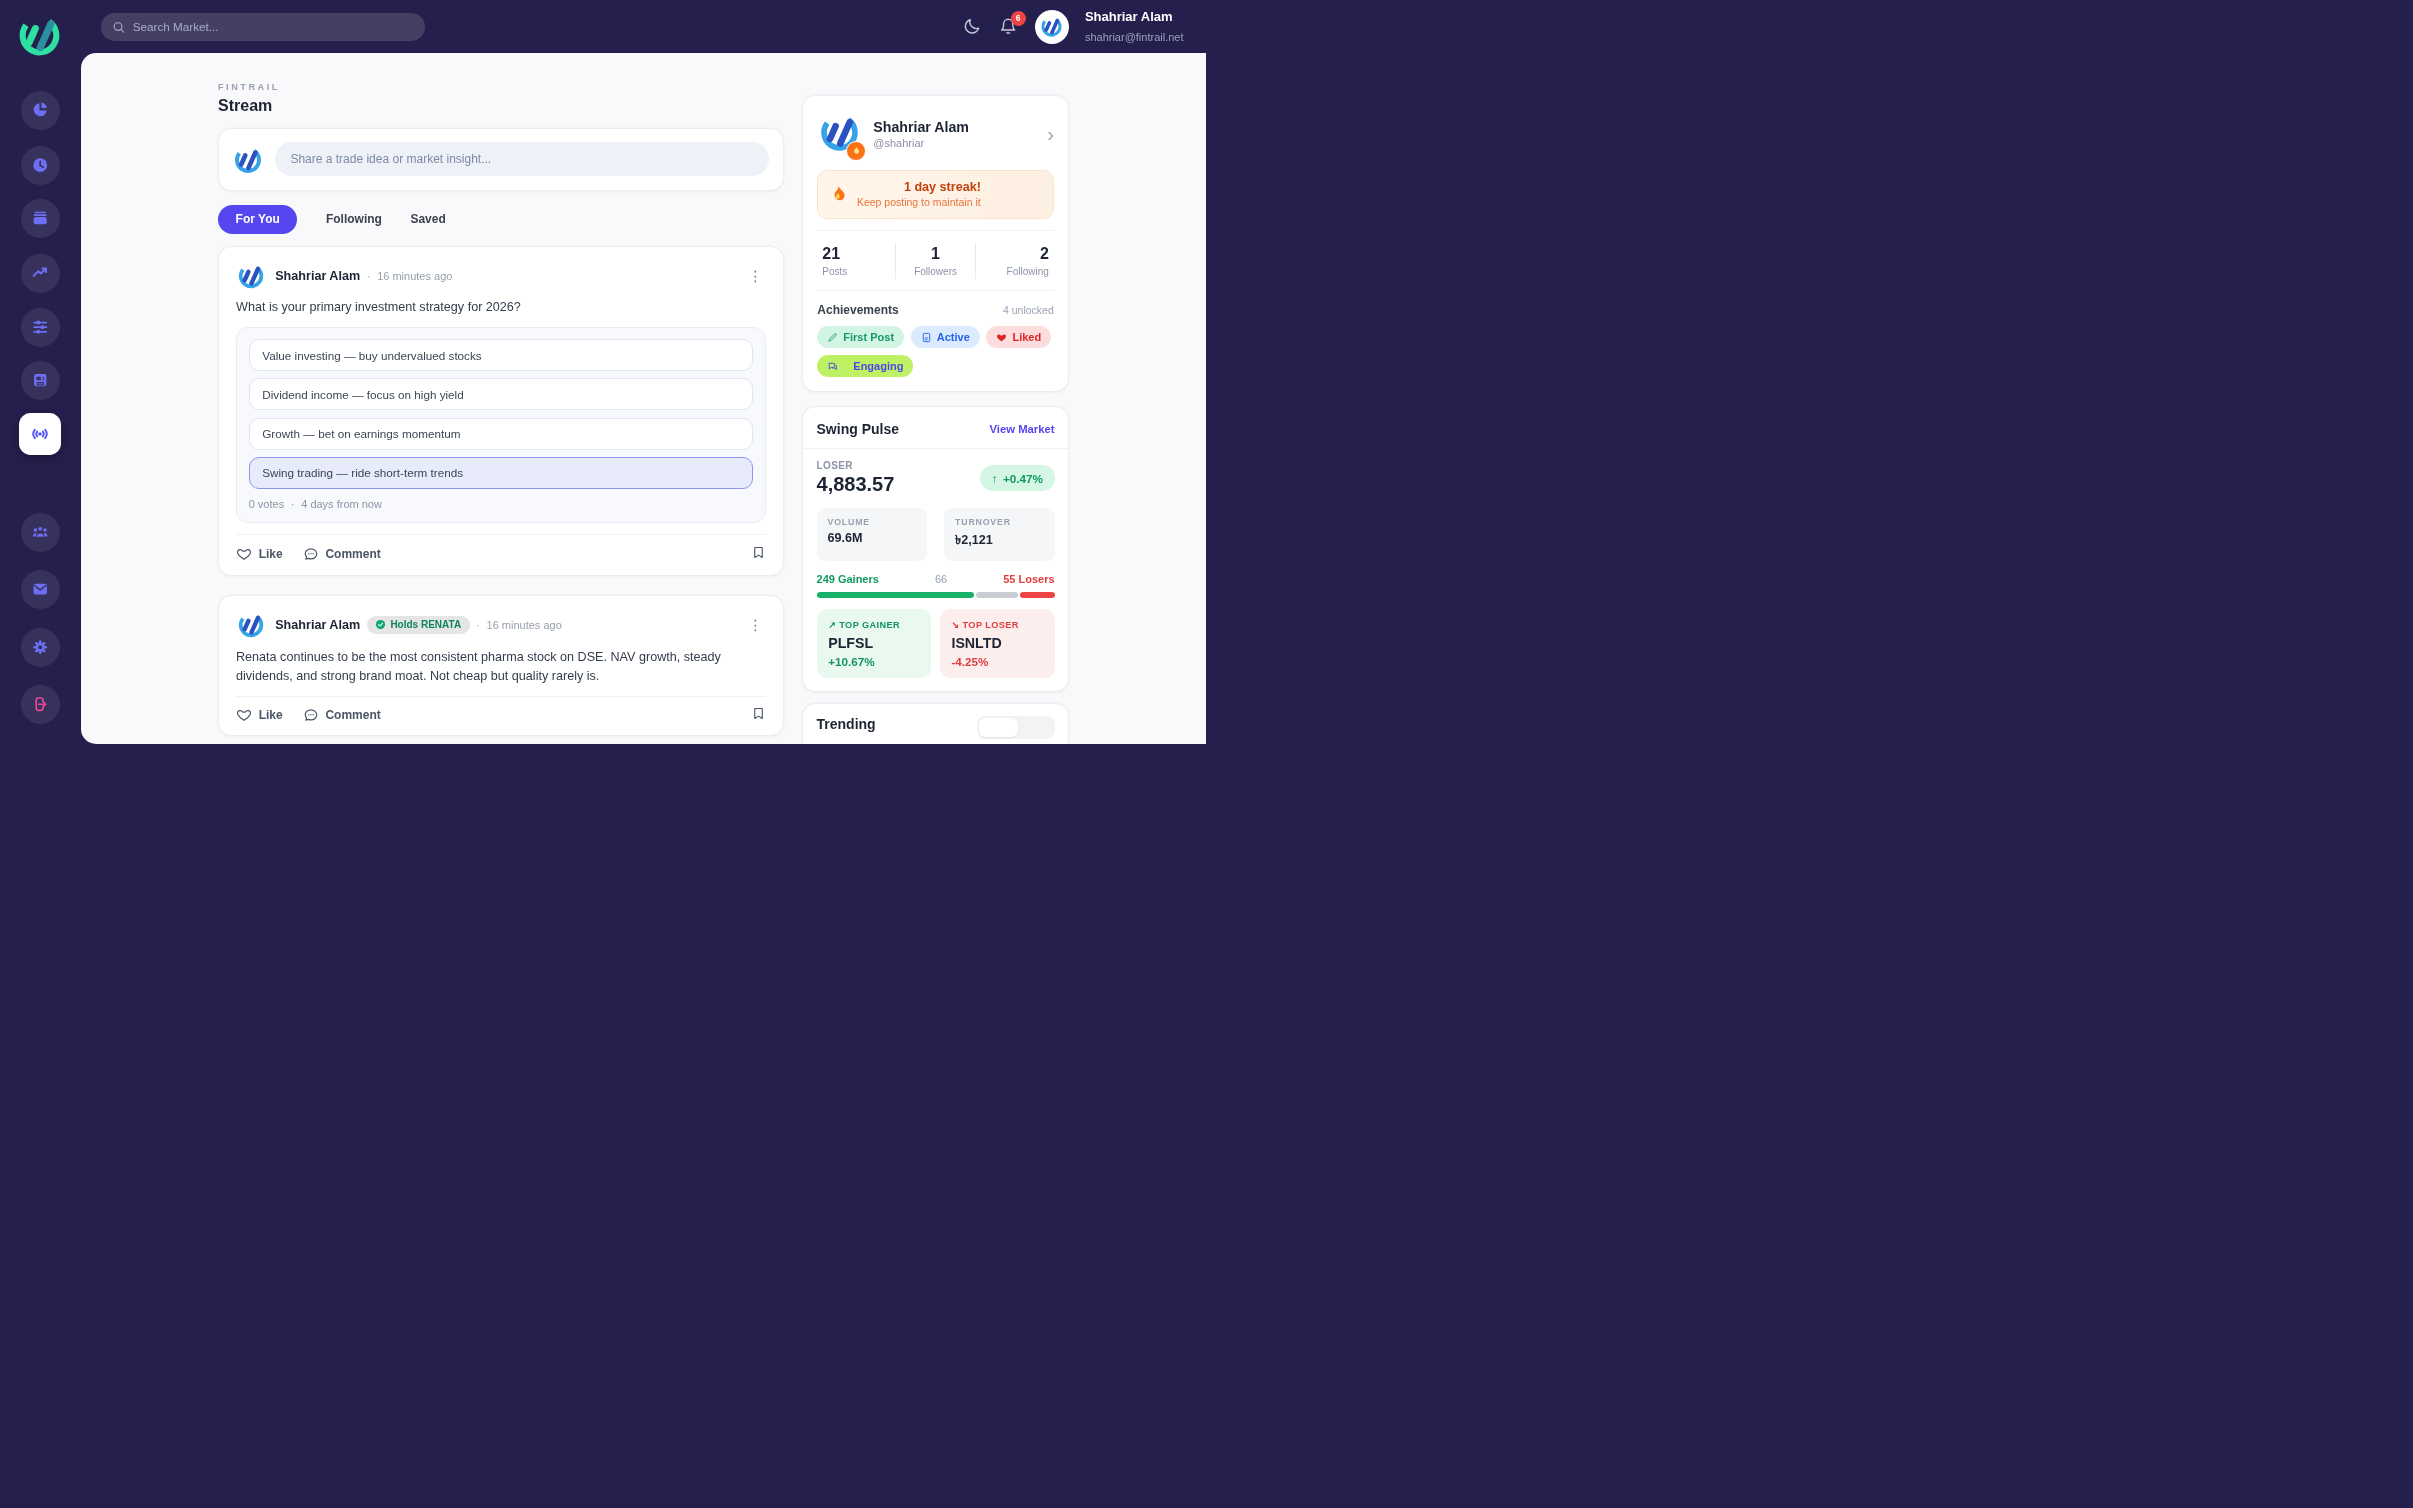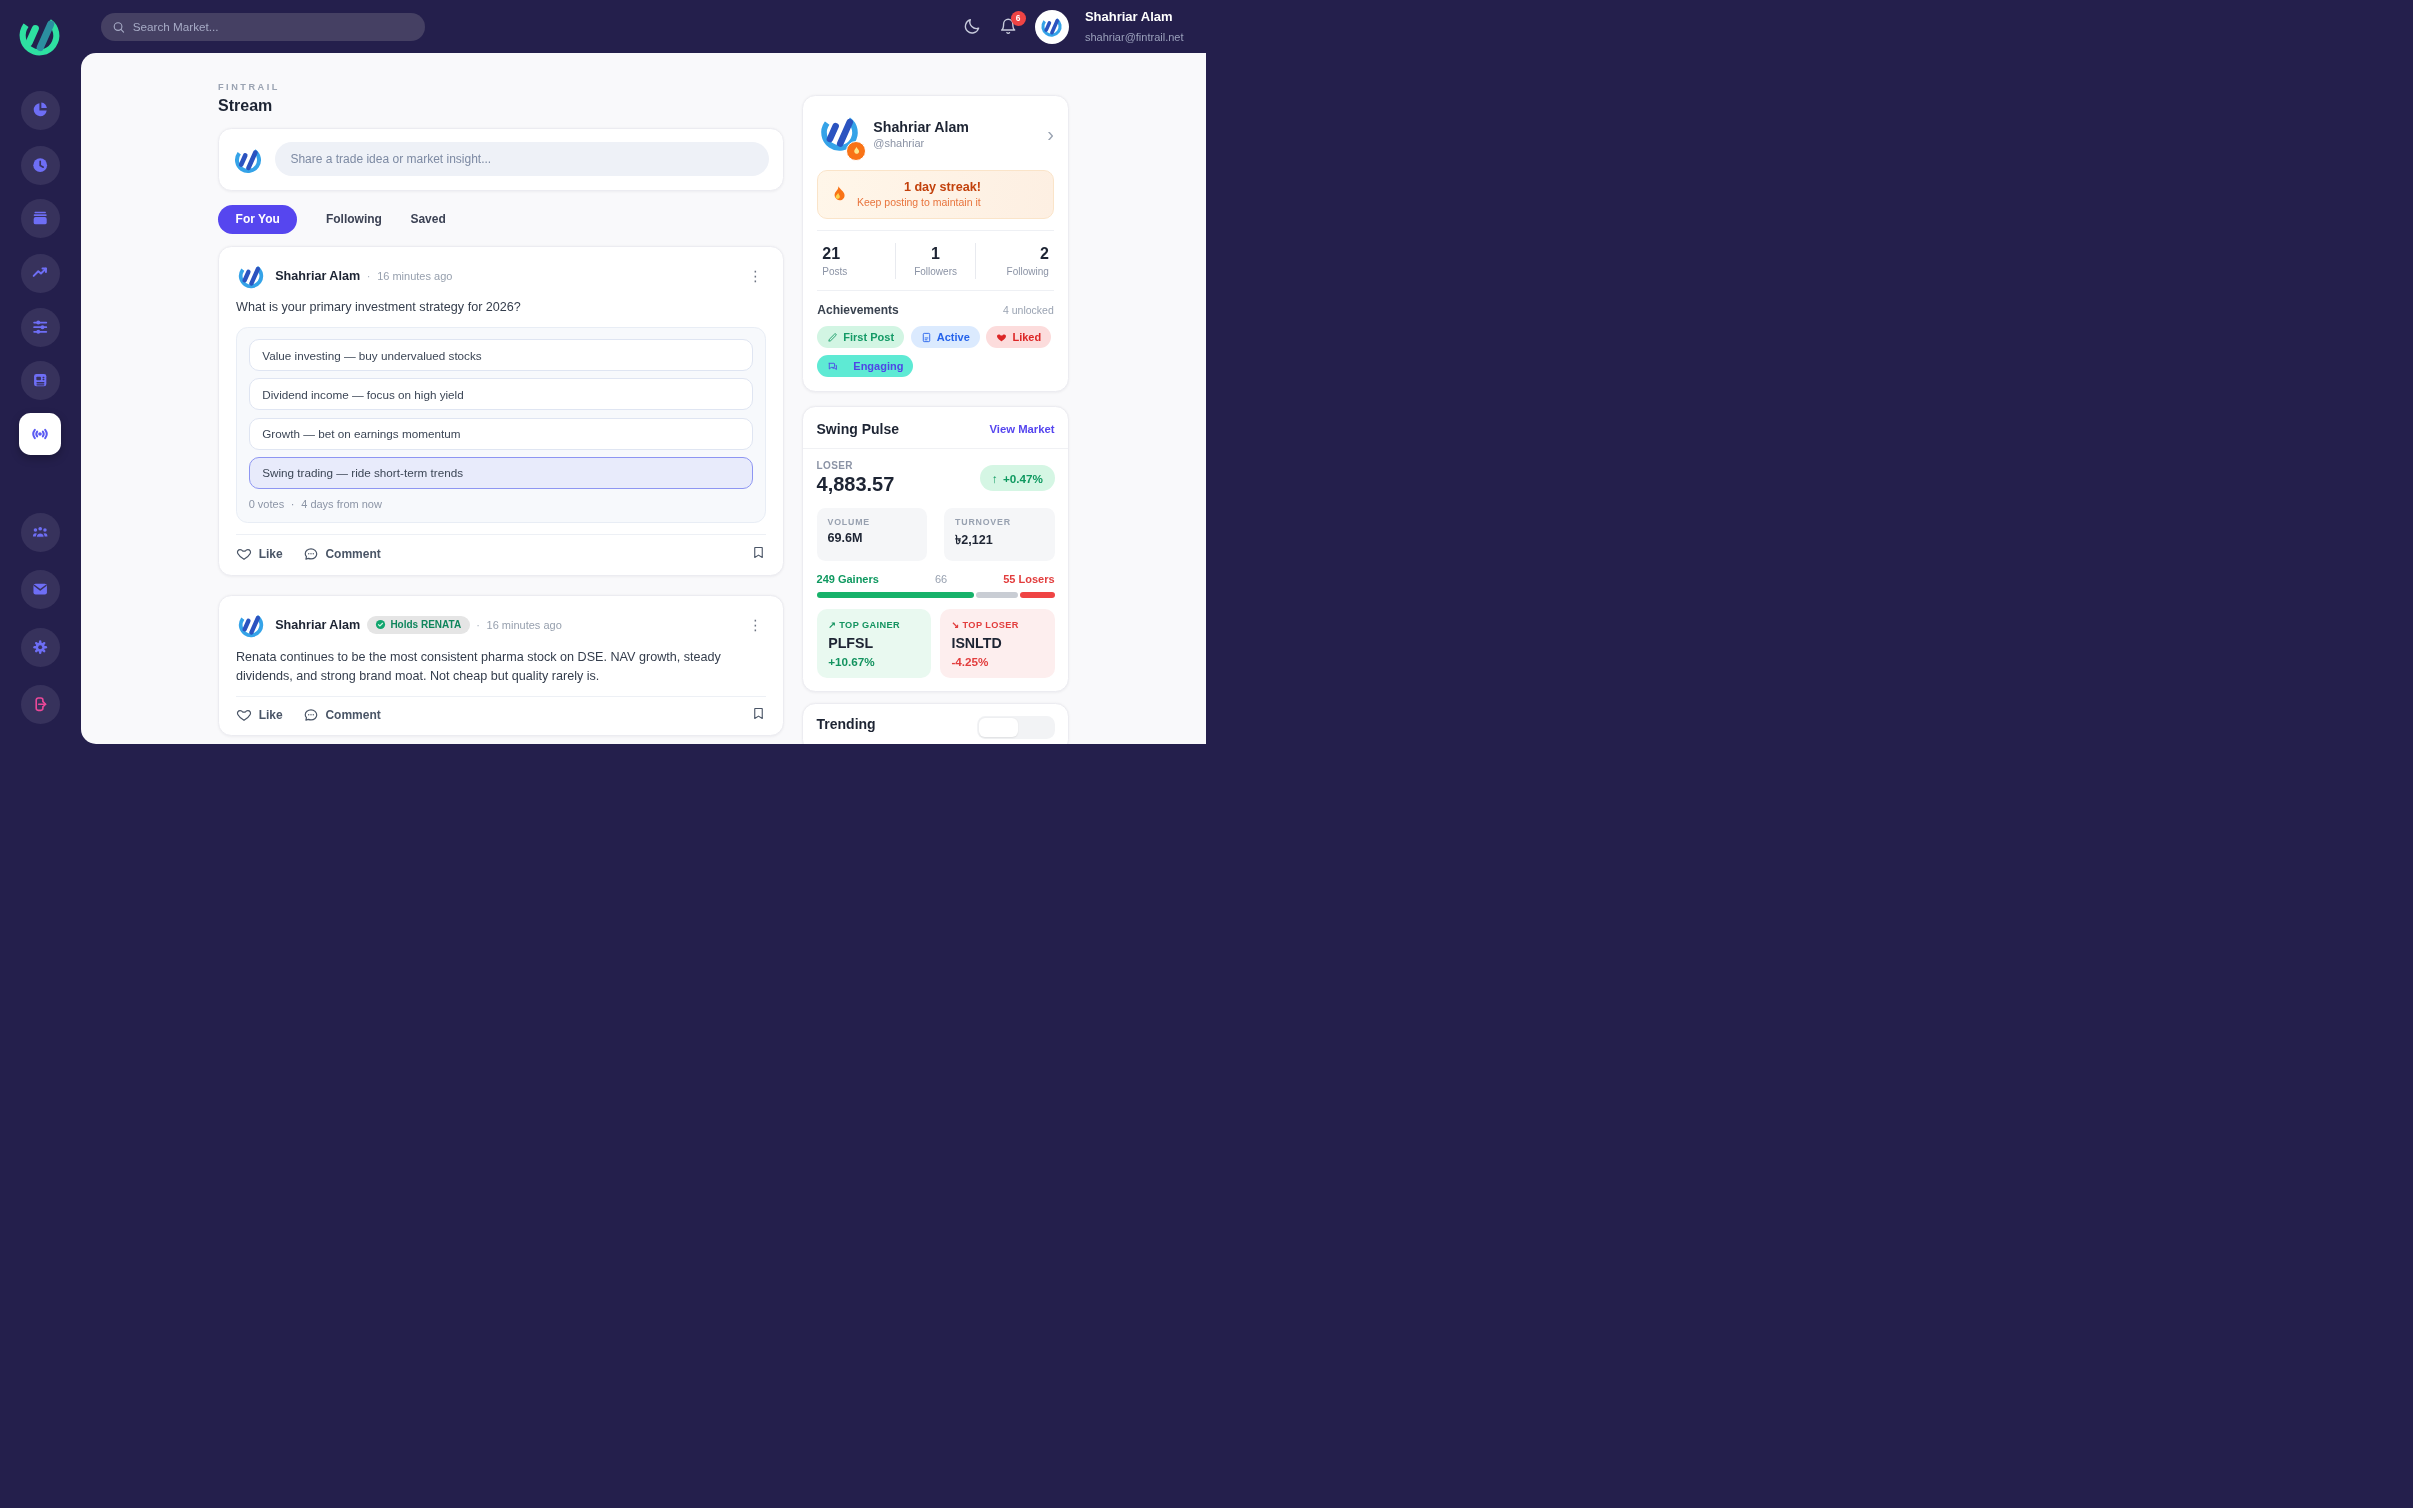--- a/index.html
+++ b/index.html
@@ -107,21 +107,21 @@
 
   .ach-head { display:flex; align-items:baseline; }
   .ach-title { font-size:12px; font-weight:bold; color:#39424f; }
   .ach-count { margin-left:auto; font-size:10.5px; color:#9aa3b2; }
   .badges { margin-top:9.2px; display:flex; flex-wrap:wrap; gap:6.7px; }
   .pill { display:inline-flex; align-items:center; gap:5px; padding:5px 10px; border-radius:12.6px; font-size:11px; font-weight:bold; }
   .pill svg { width:11px; height:11px; }
   .pill.green { background:#d2f5e3; color:#149a66; }
   .pill.blue { background:#dbeafe; color:#2563eb; }
   .pill.red { background:#fcdcdc; color:#dc2626; }
-  .pill.indigo { background:#5eead4; color:#4f46e5;gap:15px; }
+  .pill.indigo { background:#bef264; color:#4f46e5;gap:15px; }
 
   .market-card { margin-top:14.2px; padding:13.4px; }
   .mp-head { display:flex; align-items:center; }
   .mp-title { font-size:14px; font-weight:bold; color:#1d2433; }
   .mp-link { margin-left:auto; font-size:11.3px; font-weight:bold; color:#5646ef; cursor:pointer; }
   .mp-div { border:none; border-top:0.8px solid #f0f1f4; margin:11px -13.4px; }
   .dsex-row { display:flex; align-items:center; }
   .dsex-label { font-size:10px; font-weight:bold; color:#8b93a5; letter-spacing:0.4px; }
   .dsex-value { font-size:20px; font-weight:bold; color:#1d2433; margin-top:2.5px; }
   .chg-pill { margin-left:auto; background:#d5f6e4; color:#0f9960; font-size:11.7px; font-weight:bold;

